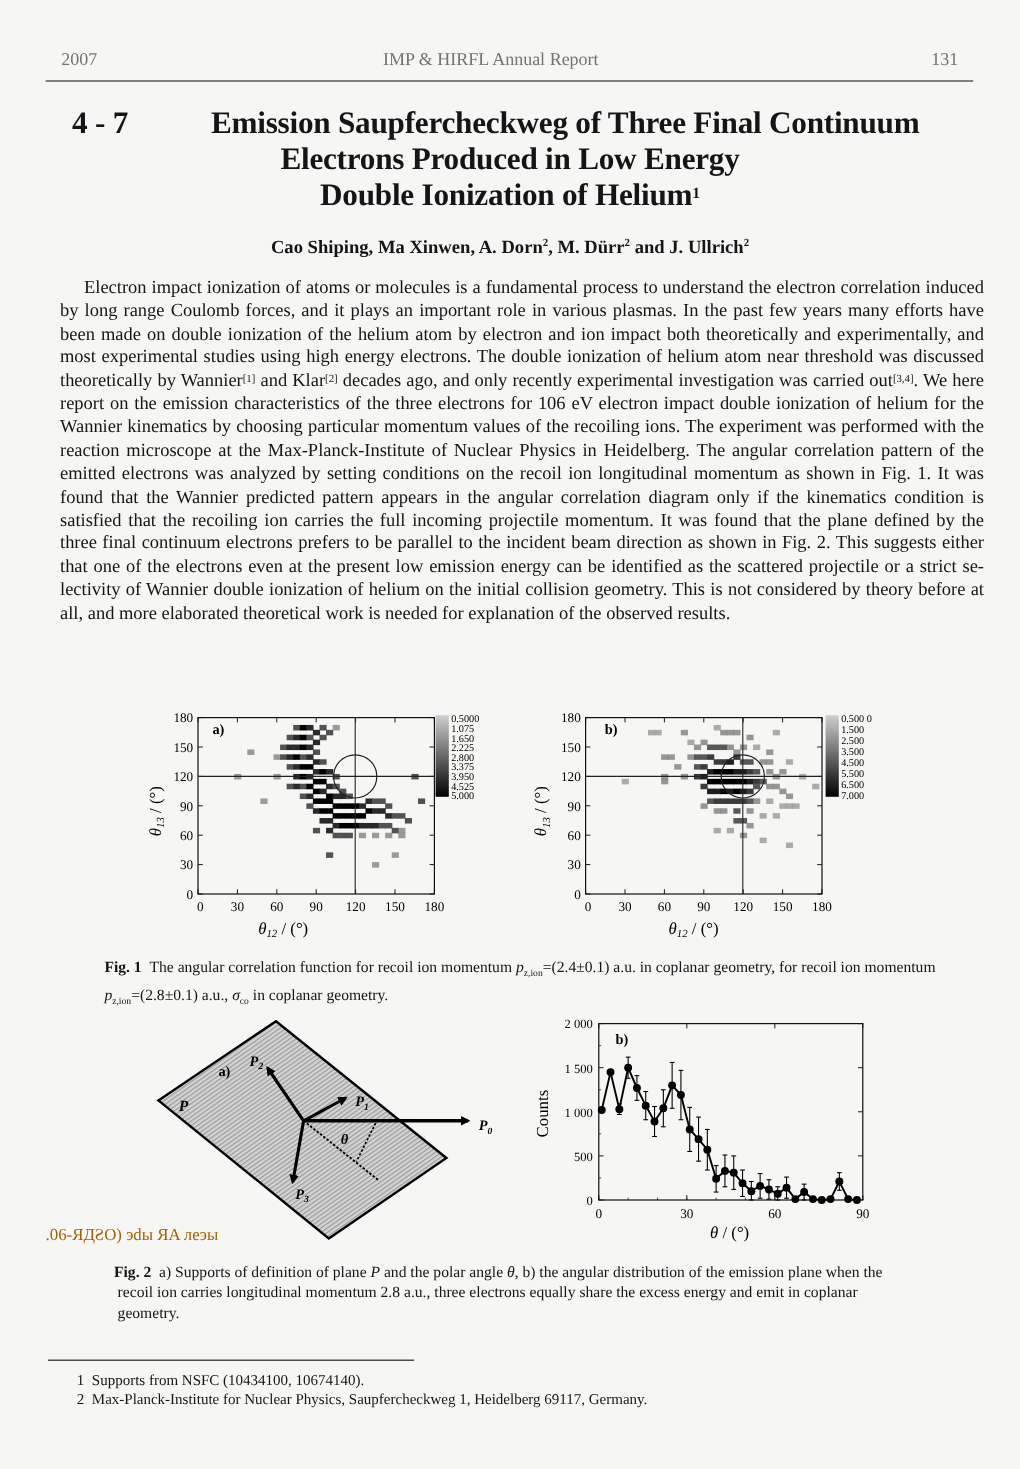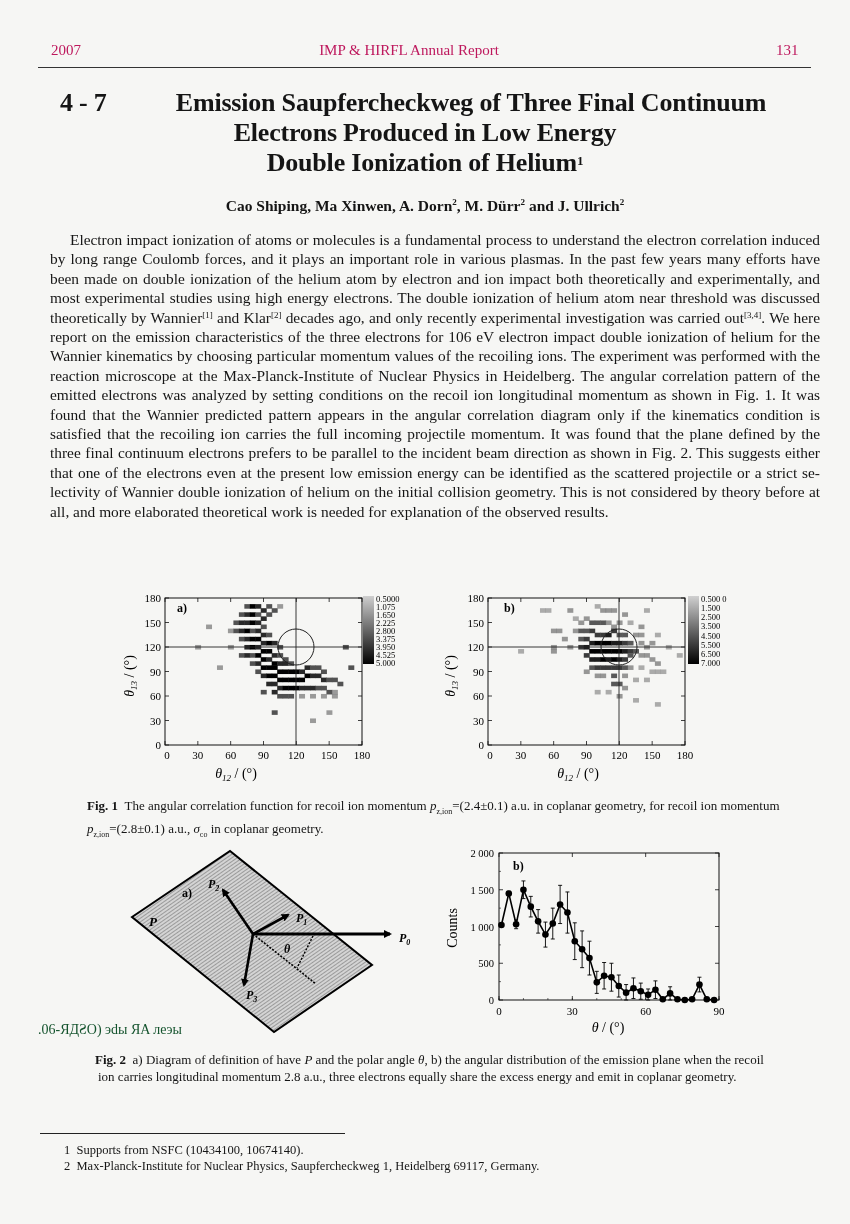--- a/index.html
+++ b/index.html
@@ -2,21 +2,21 @@
 <html><head>
 <meta charset="utf-8">
 <style>
   html, body { margin:0; padding:0; }
   body {
     width:850px; height:1224px; position:relative; overflow:hidden;
     background:#f6f6f4; color:#151515;
     font-family:"Liberation Serif","DejaVu Serif",serif;
   }
   .abs { position:absolute; }
-  .hdr { top:42px; font-size:15px; color:#be185d; }
+  .hdr { top:42px; font-size:15px; color:#737373; }
   .hdr-rule { left:38px; top:67px; width:773px; height:0; border-top:1.6px solid #333; }
   .title {
     left:40px; top:88px; width:770px; text-align:center;
     font-weight:bold; font-size:26px; line-height:30px; letter-spacing:-0.2px;
   }
   .title .num { position:absolute; left:20px; top:0; }
   .title sup { font-size:13px; vertical-align:top; position:relative; top:-2px; }
   .authors { left:0; top:197px; width:850px; text-align:center; font-size:15.5px;font-weight:bold; }
   .authors sup { font-size:9px; }
   .body-text {
@@ -25,21 +25,21 @@
   }
   .body-text sup { font-size:9px; vertical-align:top; position:relative; top:-2px; }
   .caption { font-size:13px; line-height:17px; }
   .cap1 { left:87px; top:797px; width:720px; }
   .cap2 { left:98px; top:1051px; width:670px; padding-left:0; }
   .cap2 .lead { margin-left:-3px; }
   .fn-rule { left:40px; top:1133px; width:305px; border-top:1.2px solid #222; }
   .fn { left:64px; font-size:12.5px; }
   .fn1 { top:1143px; }
   .fn2 { top:1159px; }
-  .bleed { color:#14532d; font-size:14px; white-space:nowrap; }
+  .bleed { color:#a16207; font-size:14px; white-space:nowrap; }
   svg text { font-family:"Liberation Serif","DejaVu Serif",serif; }
 </style>
 </head>
 <body>
 
 <div class="abs hdr" style="left:51px;">2007</div>
 <div class="abs hdr" style="left:0;width:818px;text-align:center;">IMP &amp; HIRFL Annual Report</div>
 <div class="abs hdr" style="left:776px;">131</div>
 <div class="abs hdr-rule"></div>
 
@@ -606,17 +606,17 @@
       <line x1="257.44444444444446" y1="151.915" x2="261.44444444444446" y2="151.915" stroke="#000" stroke-width="0.9"></line>
       <circle cx="259.44444444444446" cy="144.565" r="3.3" fill="#000"></circle>
       <circle cx="266.77777777777777" cy="159.265" r="3.3" fill="#000"></circle>
       <circle cx="274.1111111111111" cy="160" r="3.3" fill="#000"></circle>
     </g>
   <text x="73" y="30" font-size="12" font-weight="bold">b)</text>
   <text x="168" y="192" font-size="14" font-style="italic" text-anchor="middle">θ<tspan font-style="normal"> / (°)</tspan></text>
   <text transform="translate(17,88) rotate(-90)" font-size="14" text-anchor="middle">Counts</text>
 </svg>
 
-<div class="abs caption cap2"><span class="lead"><b>Fig. 2</b></span>&nbsp;&nbsp;<span>a) Diagram of definition of have </span><i>P</i><span> and the polar angle </span><i>θ</i><span>, b) the angular distribution of the emission plane when the recoil ion carries longitudinal momentum 2.8 a.u., three electrons equally share the excess energy and emit in coplanar geometry.</span></div>
+<div class="abs caption cap2"><span class="lead"><b>Fig. 2</b></span>&nbsp;&nbsp;<span>a) Supports of definition of plane </span><i>P</i><span> and the polar angle </span><i>θ</i><span>, b) the angular distribution of the emission plane when the recoil ion carries longitudinal momentum 2.8 a.u., three electrons equally share the excess energy and emit in coplanar geometry.</span></div>
 
 <div class="abs fn-rule"></div>
 <div class="abs fn fn1"><span>1</span>&nbsp;&nbsp;<span>Supports from NSFC (10434100, 10674140).</span></div>
 <div class="abs fn fn2"><span>2</span>&nbsp;&nbsp;<span>Max-Planck-Institute for Nuclear Physics, Saupfercheckweg 1, Heidelberg 69117, Germany.</span></div>
 
 </body></html>

